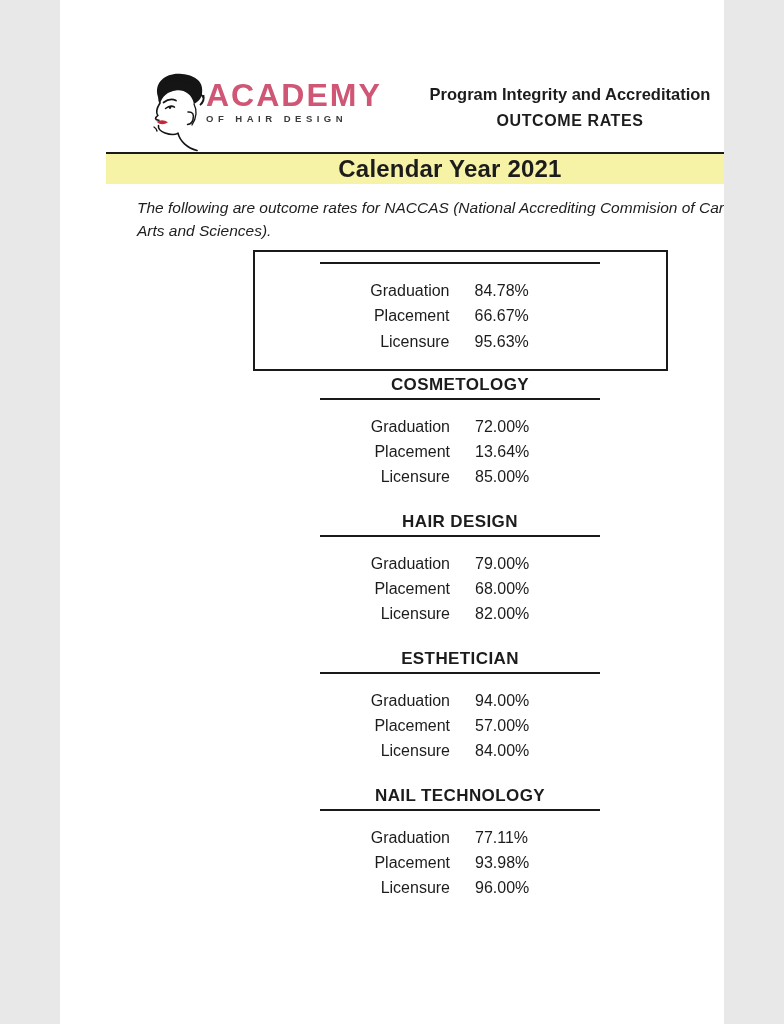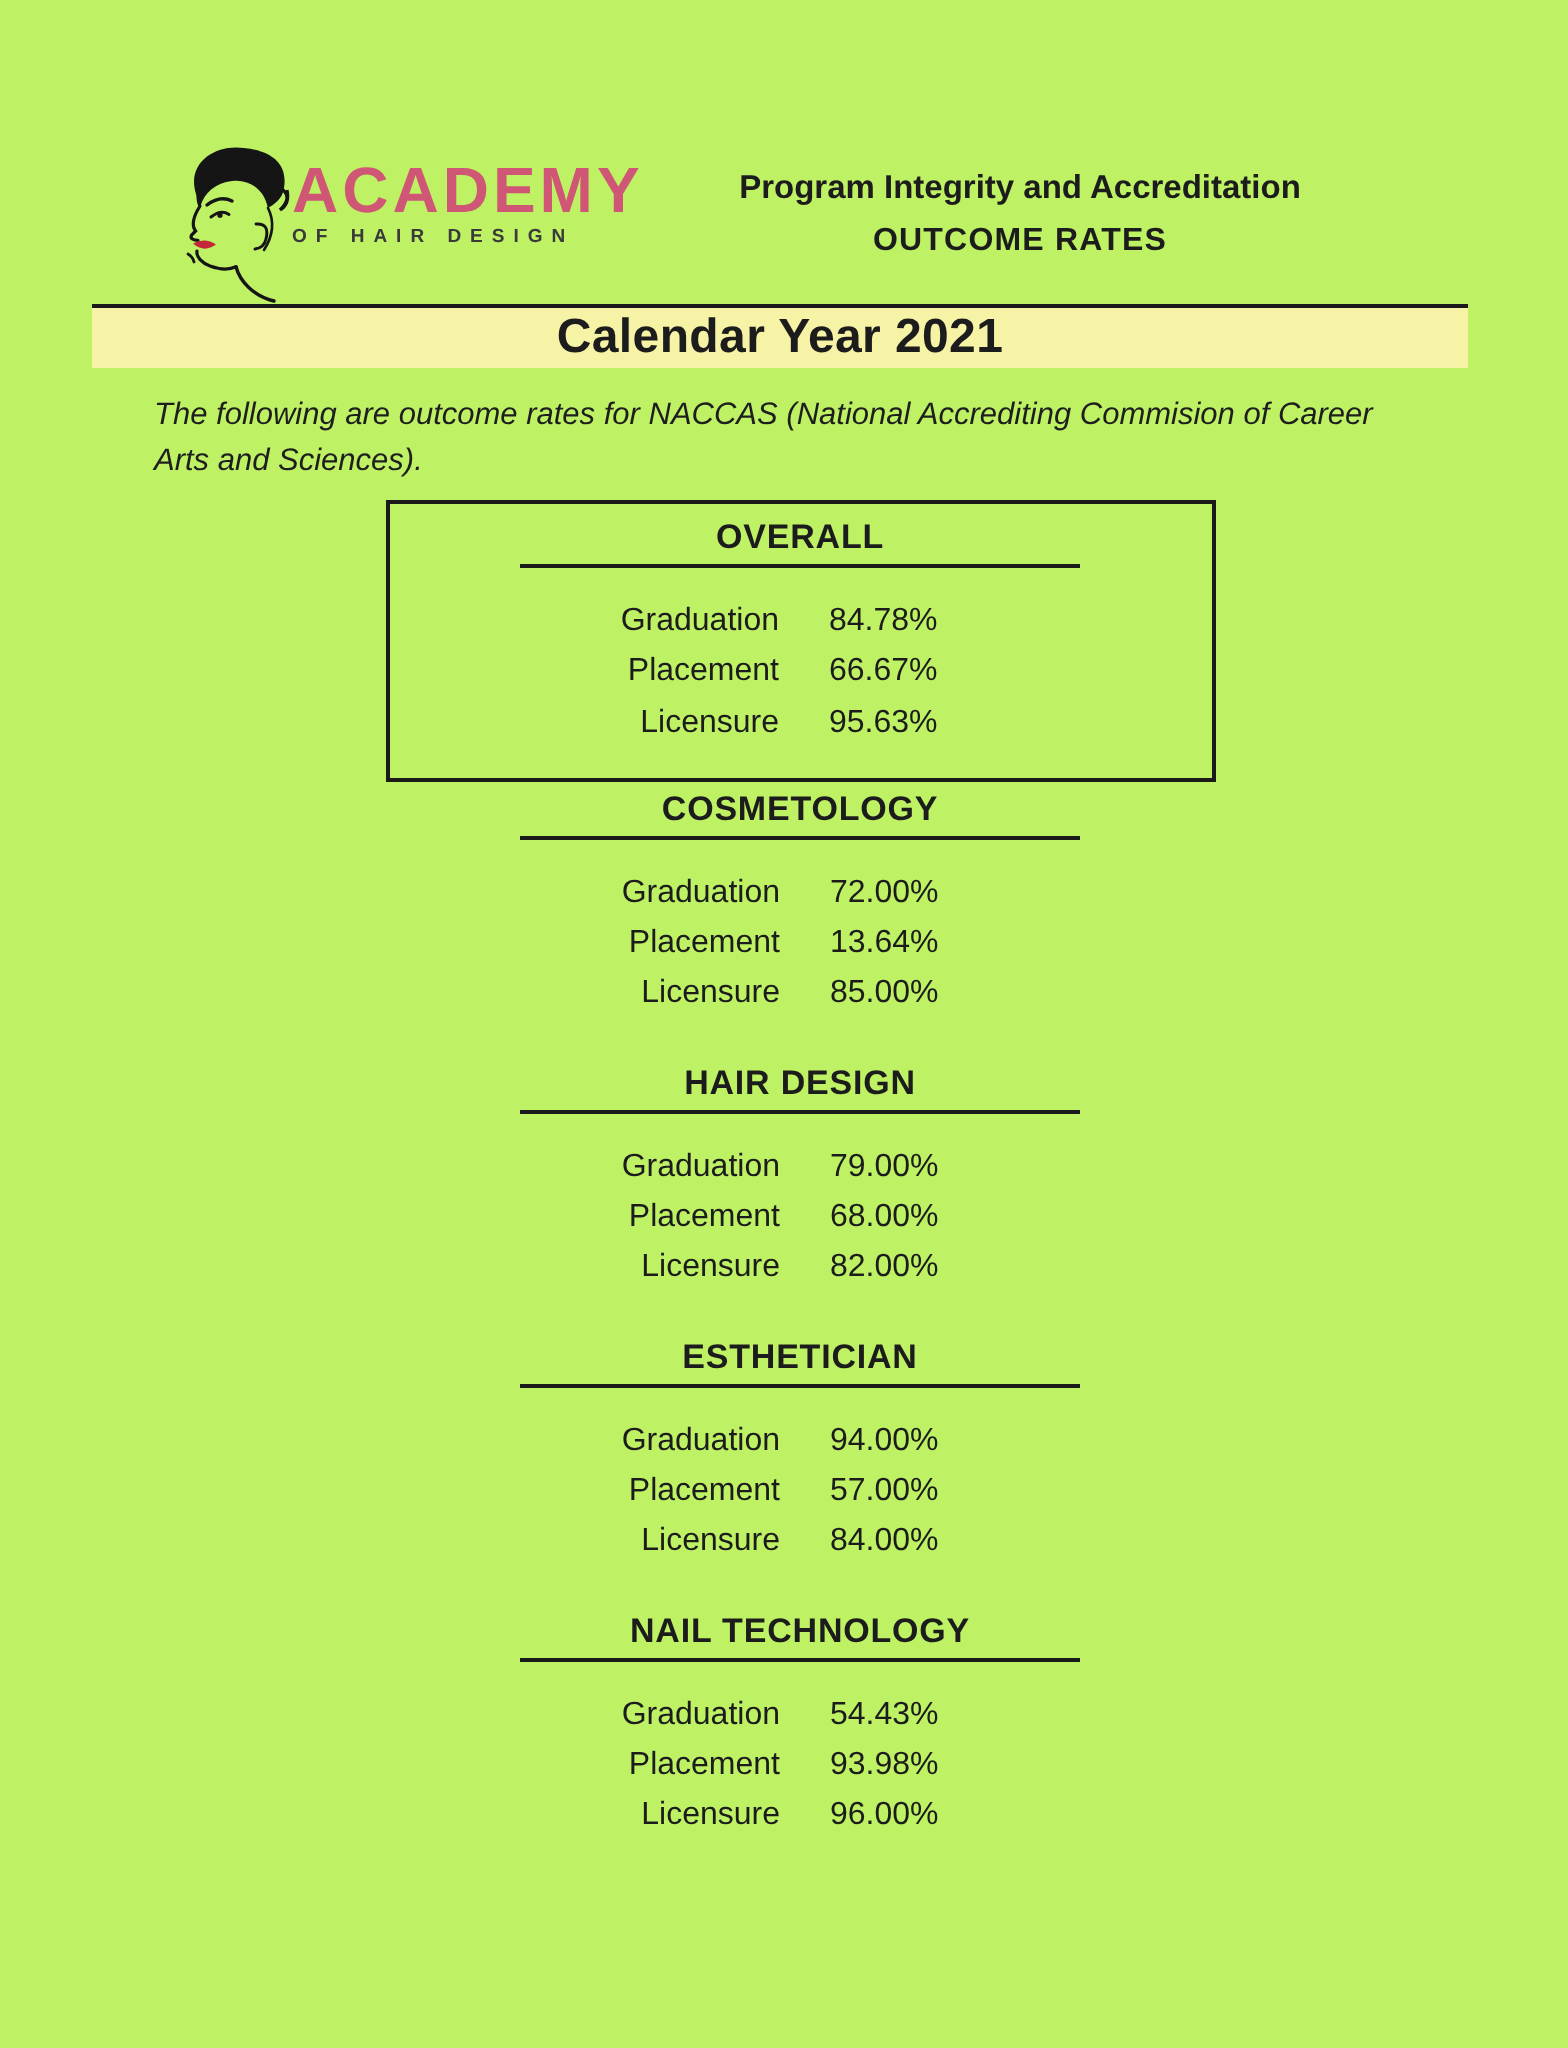--- a/index.html
+++ b/index.html
@@ -1,23 +1,23 @@
 <!DOCTYPE html>
 <html><head>
 <meta charset="utf-8">
 <style>
   * { box-sizing: border-box; margin: 0; padding: 0; }
   html, body { background: #e8e8e8; }
   body { font-family: "Liberation Sans", sans-serif; color: #1c1c1c; }
   .page {
     position: relative;
-    width: 784px;
+    width: 664px;
     height: 1024px;
     margin: 0 auto;
-    background: #bef264;
+    background: #ffffff;
     overflow: hidden;
     text-decoration: underline;
   }
 
   
   .logo {
     position: absolute;
     left: 84px;
     top: 70px;
     display: flex;
@@ -166,21 +166,20 @@
 
   <div class="banner">
     <div class="banner-title">Calendar Year 2021</div>
   </div>
 
   <div class="intro">The following are outcome rates for NACCAS (National Accrediting Commision of Career Arts and Sciences).</div>
 
   <div class="sections">
 
     <div class="section boxed">
-      <div class="sec-title">OVERALL</div>
       <div class="sec-rule"></div>
       <div class="rows">
         <div class="row">
           <span class="lab">Graduation</span>
           <span class="val">84.78%</span>
         </div>
         <div class="row">
           <span class="lab">Placement</span>
           <span class="val">66.67%</span>
         </div>
@@ -247,21 +246,21 @@
         </div>
       </div>
     </div>
 
     <div class="section">
       <div class="sec-title">NAIL TECHNOLOGY</div>
       <div class="sec-rule"></div>
       <div class="rows">
         <div class="row">
           <span class="lab">Graduation</span>
-          <span class="val">54.43%</span>
+          <span class="val">77.11%</span>
         </div>
         <div class="row">
           <span class="lab">Placement</span>
           <span class="val">93.98%</span>
         </div>
         <div class="row">
           <span class="lab">Licensure</span>
           <span class="val">96.00%</span>
         </div>
       </div>

